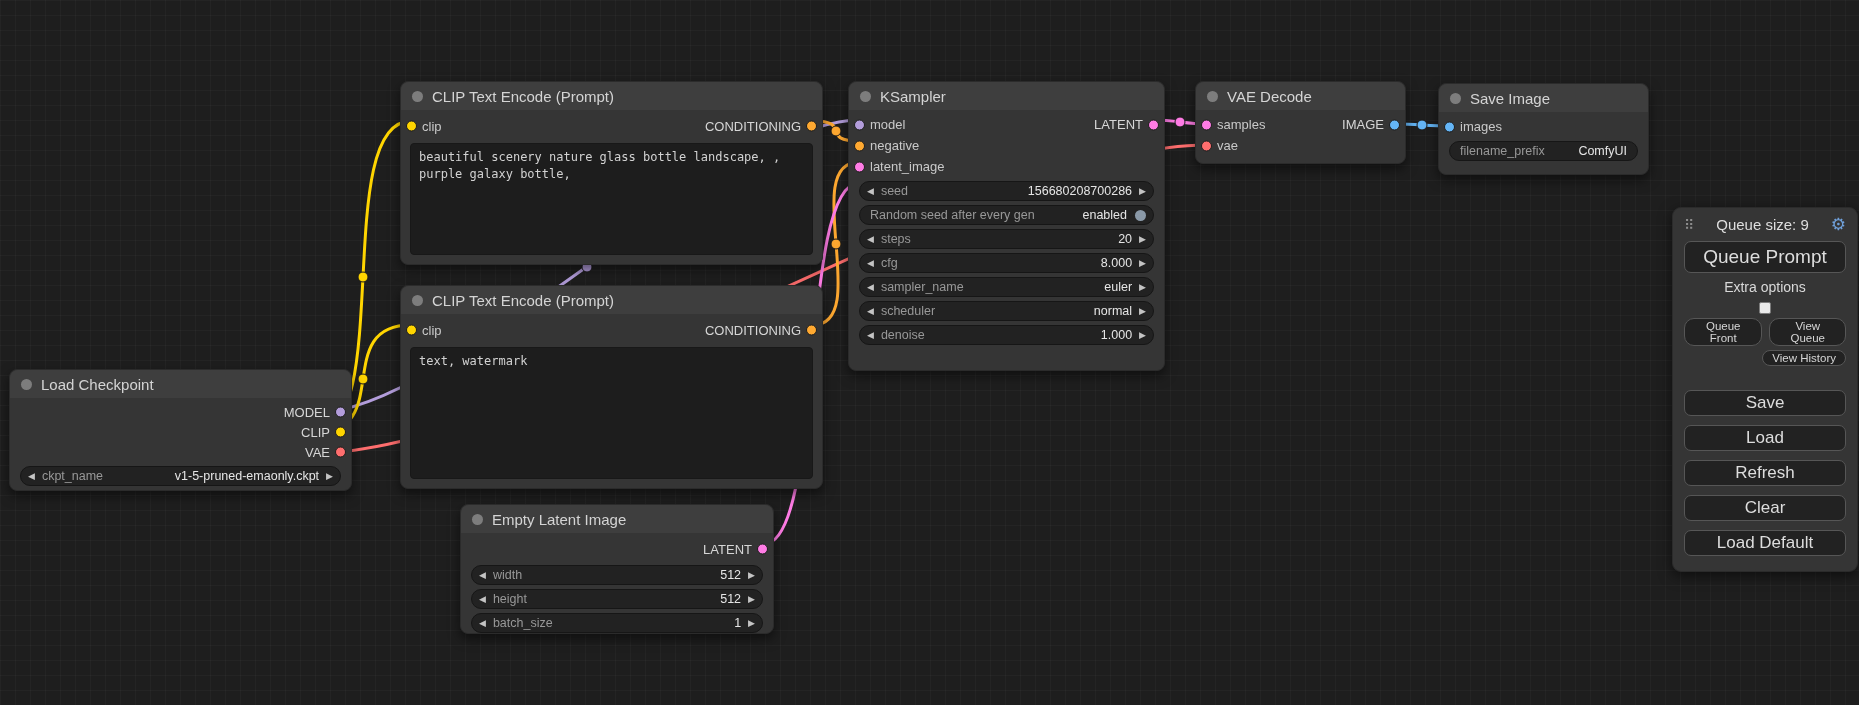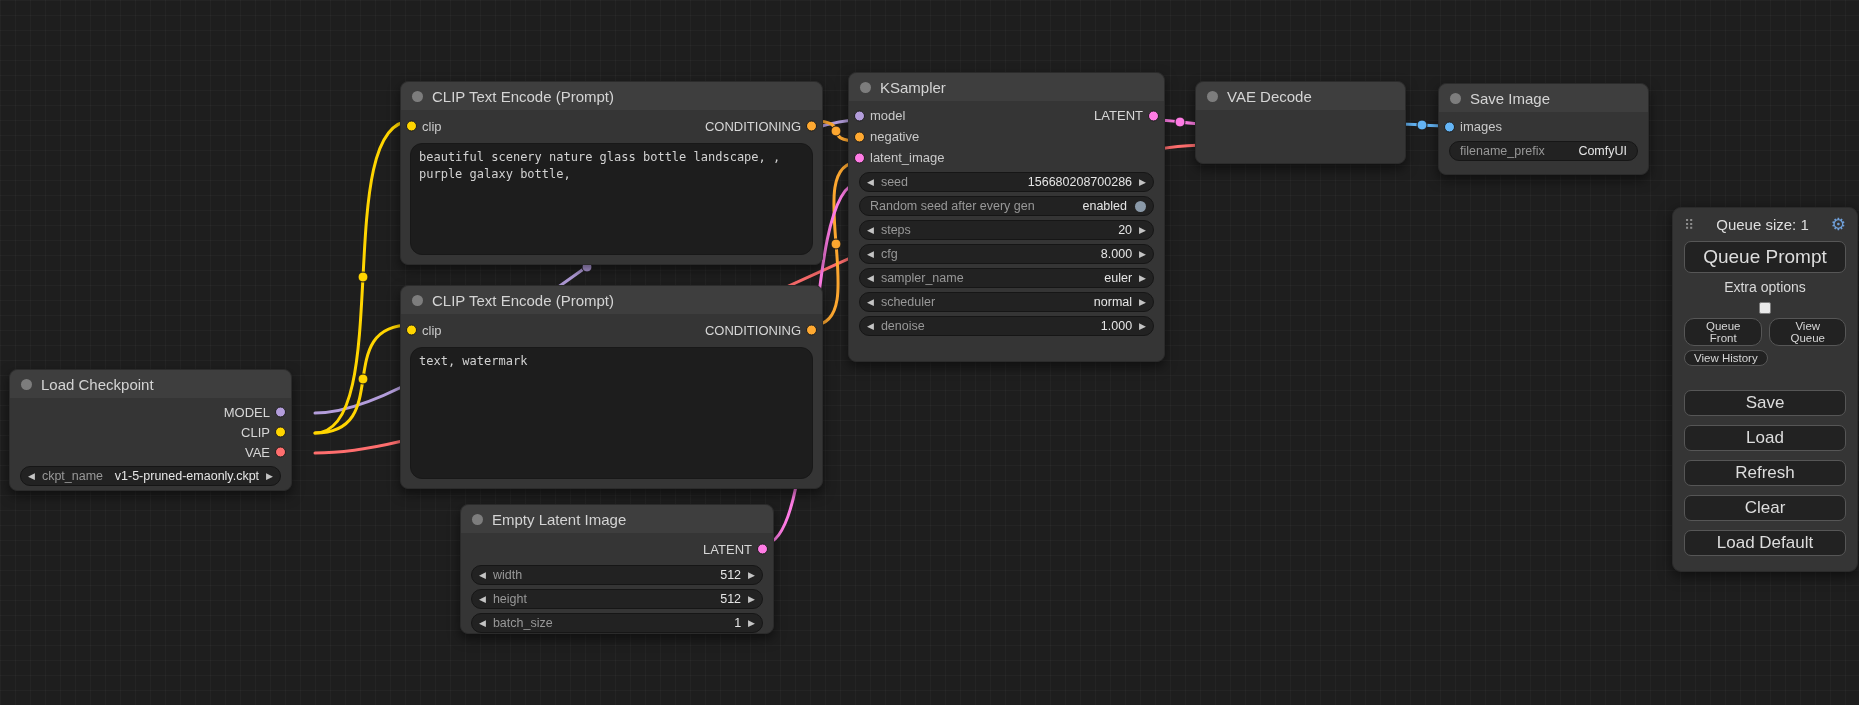--- a/index.html
+++ b/index.html
@@ -50,21 +50,21 @@
   }
   .w-arrow { color:#c4c4c4; font-size:9px; line-height:1; flex:0 0 auto; }
   .w-label { color:#989898; margin-left:7px; }
   .widget.no-arrows .w-label { margin-left:3px; }
   .w-value { color:#e5e5e5; margin-left:auto; margin-right:7px; }
   .widget.no-arrows .w-value { margin-right:3px; }
   .toggle-dot { width:11px; height:11px; border-radius:50%; flex:0 0 auto; margin-left:5px; }
 
   .prompt-text {
     flex:1; margin:5px 9px 9px; background:#1d1d1d; border:1px solid #181818;
-    border-radius:12px; padding:5px 8px;
+    border-radius:4px; padding:5px 8px;
     font-family:"DejaVu Sans Mono", monospace; font-size:12px; line-height:1.45;
     color:#d2d2d2; white-space:pre-wrap; word-break:break-word; overflow:hidden;
   }
 
   
   .menu {
     position:absolute; left:1672px; top:207px; width:186px; z-index:3;
     background:#353535; border:1px solid #2b2b2b; border-radius:9px;
     box-shadow:0 4px 14px rgba(0,0,0,.55);
     padding:8px 11px 15px; display:flex; flex-direction:column; gap:8px; color:#ddd;
@@ -84,21 +84,21 @@
 
   .extra-row { display:flex; align-items:center; justify-content:center; gap:7px; font-size:14px; color:#d9d9d9; margin-top:-2px;flex-direction:column; }
   .checkbox { width:12px; height:12px; background:#eaeaea; border:1px solid #7c7c7c; border-radius:2px; cursor:pointer; }
 
   .pill-row { display:flex; justify-content:center; gap:7px; margin-top:-4px; }
   .btn-pill {
     width:auto; font-size:11.5px; padding:1px 9px; border-radius:10px;
     background:#222; border:1px solid #565656; color:#d6d6d6; cursor:pointer;
     font-family:inherit;
   }
-  .history-row { display:flex; justify-content:flex-start; margin-top:-4px; }
+  .history-row { display:flex; justify-content:flex-end; margin-top:-4px; }
   .main-buttons { display:flex; flex-direction:column; gap:9px; margin-top:16px; }
 </style>
 </head>
 <body>
 
 <div id="canvas">
 
   <svg id="wires" width="1859" height="705">
     <path d="M315,413 C450,413 724,120 859,120" stroke="#B39DDB"></path>
     <path d="M315,433 C395,433 331,121 411,121" stroke="#FFD500"></path>
@@ -114,21 +114,21 @@
     <circle cx="363" cy="277" r="5" fill="#FFD500"></circle>
     <circle cx="363" cy="379" r="5" fill="#FFD500"></circle>
     <circle cx="761" cy="299" r="5" fill="#FF6E6E"></circle>
     <circle cx="836" cy="131" r="5" fill="#FFA931"></circle>
     <circle cx="836" cy="244" r="5" fill="#FFA931"></circle>
     <circle cx="812" cy="364" r="5" fill="#FF7CE5"></circle>
     <circle cx="1180" cy="122" r="5" fill="#FF7CE5"></circle>
     <circle cx="1422" cy="125" r="5" fill="#64B5F6"></circle>
   </svg>
 
-  <div class="node" style="left:9px; top:369px; width:283px; height:122px;">
+  <div class="node" style="left:9px; top:369px; width:343px; height:122px;">
     <div class="node-title">
       <span class="title-dot"></span>
       <span>Load Checkpoint</span>
     </div>
     <div class="slots">
       <div class="slot-row" style="flex-basis:20px;">
         <span class="out-name">MODEL</span>
         <span class="slot-out" style="background: rgb(179, 157, 219);"></span>
       </div>
       <div class="slot-row" style="flex-basis:20px;">
@@ -208,21 +208,21 @@
       </div>
       <div class="widget">
         <span class="w-arrow">◀</span>
         <span class="w-label">batch_size</span>
         <span class="w-value">1</span>
         <span class="w-arrow">▶</span>
       </div>
     </div>
   </div>
 
-  <div class="node" style="left:848px; top:72px; width:317px; height:290px;">
+  <div class="node" style="left:848px; top:81px; width:317px; height:290px;">
     <div class="node-title">
       <span class="title-dot"></span>
       <span>KSampler</span>
     </div>
     <div class="slots">
       <div class="slot-row">
         <span class="slot-in" style="background: rgb(179, 157, 219);"></span>
         <span class="in-name">model</span>
         <span class="out-name">LATENT</span>
         <span class="slot-out" style="background: rgb(255, 124, 229);"></span>
@@ -279,20 +279,32 @@
         <span class="w-arrow">▶</span>
       </div>
     </div>
   </div>
 
   <div class="node" style="left:1195px; top:81px; width:211px; height:83px;">
     <div class="node-title">
       <span class="title-dot"></span>
       <span>VAE Decode</span>
     </div>
+    <div class="slots">
+      <div class="slot-row">
+        <span class="slot-in" style="background: rgb(255, 124, 229);"></span>
+        <span class="in-name">samples</span>
+        <span class="out-name">IMAGE</span>
+        <span class="slot-out" style="background: rgb(100, 181, 246);"></span>
+      </div>
+      <div class="slot-row">
+        <span class="slot-in" style="background: rgb(255, 110, 110);"></span>
+        <span class="in-name">vae</span>
+      </div>
+    </div>
   </div>
 
   <div class="node" style="left:1438px; top:83px; width:211px; height:92px;">
     <div class="node-title">
       <span class="title-dot"></span>
       <span>Save Image</span>
     </div>
     <div class="slots">
       <div class="slot-row">
         <span class="slot-in" style="background: rgb(100, 181, 246);"></span>
@@ -303,21 +315,21 @@
       <div class="widget no-arrows">
         <span class="w-label">filename_prefix</span>
         <span class="w-value">ComfyUI</span>
       </div>
     </div>
   </div>
 
   <div class="menu">
     <div class="menu-header">
       <span class="drag-handle">⠿</span>
-      <span class="queue-size">Queue size: 1</span>
+      <span class="queue-size">Queue size: 9</span>
       <span class="gear">⚙</span>
     </div>
 
     <button class="btn btn-queue">Queue Prompt</button>
 
     <div class="extra-row">
       <span>Extra options</span>
       <span class="checkbox"></span>
     </div>
 

